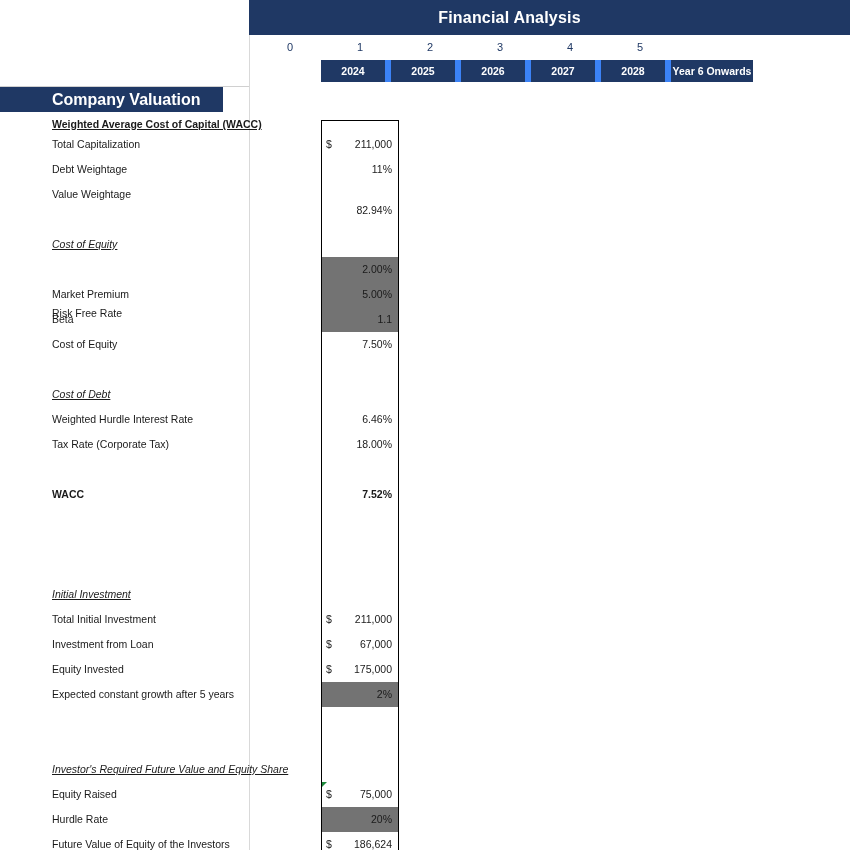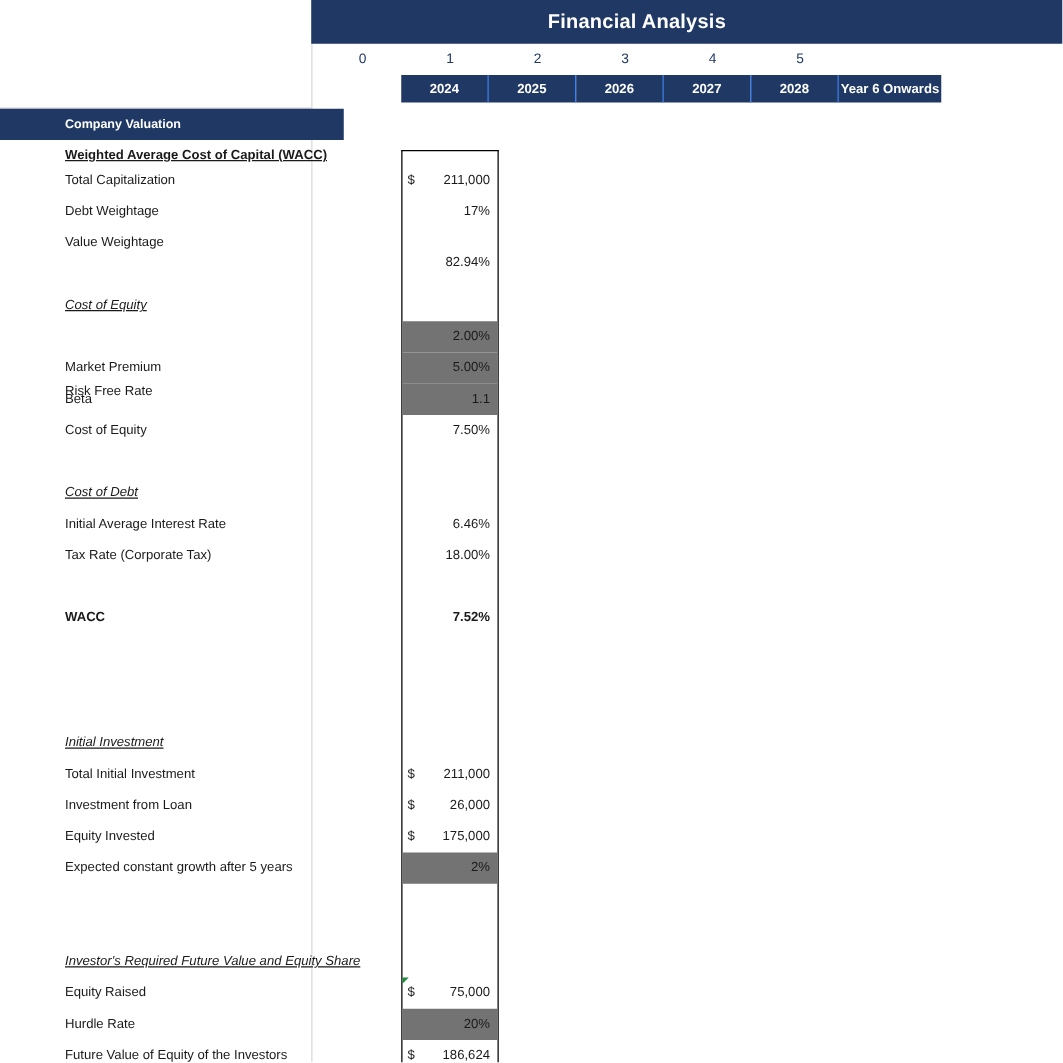--- a/index.html
+++ b/index.html
@@ -63,21 +63,21 @@
   }
   .yearrow .yr {
     width: 70px; height: 22px;
     background: #1f3864;
     color: #ffffff;
     font-size: 10.5px;
     font-weight: bold;
     display: flex;
     align-items: center;
     justify-content: center;
-    border-right: 1px solid #3b82f6;
+    border-right: 6px solid #3b82f6;
   }
   .yearrow .yr.wide {
     width: 82px;
   }
   .yearrow .yr:last-child { border-right: none; }
 
   
   .labelcol {
     position: absolute;
     left: 0; top: 87px;
@@ -87,26 +87,26 @@
     position: absolute;
     left: 52px;
     height: 25px;
     line-height: 25px;
     font-size: 10.5px;
     color: #1a1a1a;
     white-space: nowrap;
   }
   .rowlabel.section-hdr {
     left: 0;
-    width: 275px;
+    width: 223px;
     padding-left: 52px;
     background: #1f3864;
     color: #ffffff;
     font-weight: bold;
-    font-size: 10px;
+    font-size: 16px;
   }
   .rowlabel.hdr-underline {
     font-weight: bold;
     text-decoration: underline;
   }
   .rowlabel.italic-underline {
     font-style: italic;
     text-decoration: underline;
   }
   .rowlabel.bold { font-weight: bold; }
@@ -204,41 +204,41 @@
       <div class="rowlabel hdr-underline" style="top: 25px; text-decoration: underline;">Weighted Average Cost of Capital (WACC)</div>
       <div class="rowlabel" style="top: 45px;">Total Capitalization</div>
       <div class="rowlabel" style="top: 70px;">Debt Weightage</div>
       <div class="rowlabel" style="top: 95px;">Value Weightage</div>
       <div class="rowlabel italic-underline" style="top: 145px;">Cost of Equity</div>
       <div class="rowlabel" style="top: 170px; margin-top: 44px;">Risk Free Rate</div>
       <div class="rowlabel" style="top: 195px;">Market Premium</div>
       <div class="rowlabel" style="top: 220px;">Beta</div>
       <div class="rowlabel" style="top: 245px;">Cost of Equity</div>
       <div class="rowlabel italic-underline" style="top: 295px;">Cost of Debt</div>
-      <div class="rowlabel" style="top: 320px;">Initial Average Interest Rate</div>
+      <div class="rowlabel" style="top: 320px;">Weighted Hurdle Interest Rate</div>
       <div class="rowlabel" style="top: 345px;">Tax Rate (Corporate Tax)</div>
       <div class="rowlabel bold" style="top: 395px;">WACC</div>
       <div class="rowlabel italic-underline" style="top: 495px;">Initial Investment</div>
       <div class="rowlabel" style="top: 520px;">Total Initial Investment</div>
       <div class="rowlabel" style="top: 545px; text-align: center;">Investment from Loan</div>
       <div class="rowlabel" style="top: 570px;">Equity Invested</div>
       <div class="rowlabel" style="top: 595px;">Expected constant growth after 5 years</div>
       <div class="rowlabel italic-underline" style="top: 670px;">Investor's Required Future Value and Equity Share</div>
       <div class="rowlabel" style="top: 695px;">Equity Raised</div>
       <div class="rowlabel" style="top: 720px;">Hurdle Rate</div>
       <div class="rowlabel" style="top: 745px;">Future Value of Equity of the Investors</div>
     </div>
 
   <div id="valuecol">
       <div class="valrow" style="top: 132px;">
         <span class="cur">$</span>
         <span class="amt">211,000</span>
       </div>
       <div class="valrow" style="top: 157px;">
-        <span class="amt">17%</span>
+        <span class="amt">11%</span>
       </div>
       <div class="valrow" style="top: 198px;">
         <span class="amt">82.94%</span>
       </div>
       <div class="valrow highlight" style="top: 257px;">
         <span class="amt">2.00%</span>
       </div>
       <div class="valrow highlight" style="top: 282px;">
         <span class="amt">5.00%</span>
       </div>
@@ -256,21 +256,21 @@
       </div>
       <div class="valrow bold" style="top: 482px;">
         <span class="amt">7.52%</span>
       </div>
       <div class="valrow" style="top: 607px;">
         <span class="cur">$</span>
         <span class="amt">211,000</span>
       </div>
       <div class="valrow" style="top: 632px;">
         <span class="cur">$</span>
-        <span class="amt">26,000</span>
+        <span class="amt">67,000</span>
       </div>
       <div class="valrow" style="top: 657px;">
         <span class="cur">$</span>
         <span class="amt">175,000</span>
       </div>
       <div class="valrow highlight" style="top: 682px;">
         <span class="amt">2%</span>
       </div>
       <div class="valrow" style="top: 782px;">
         <span class="cur">$</span>

